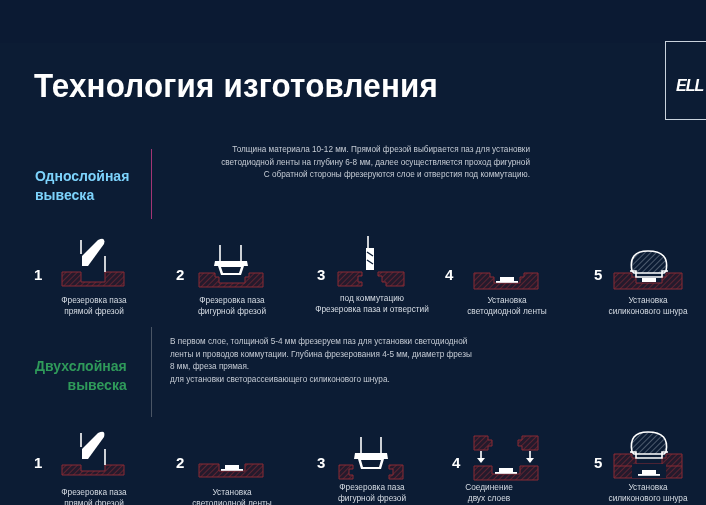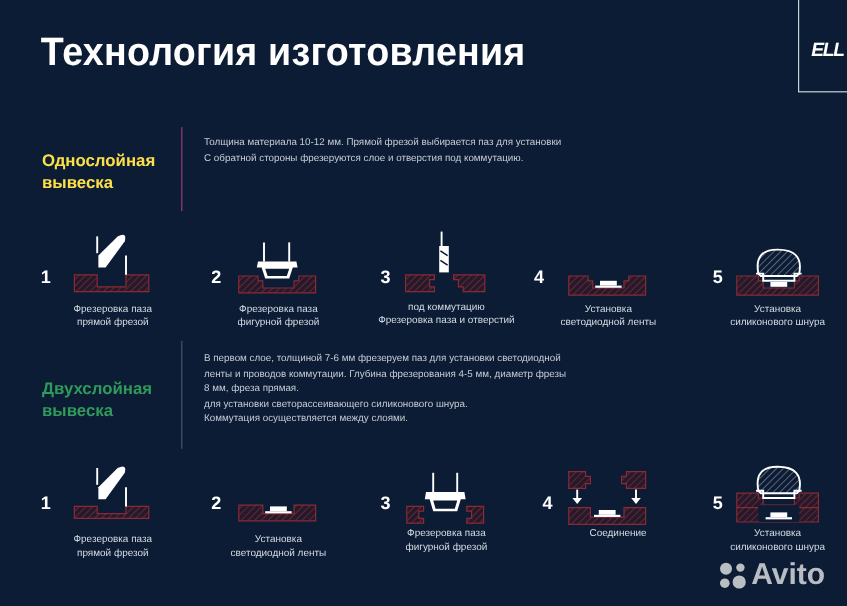--- a/index.html
+++ b/index.html
@@ -1,29 +1,29 @@
 <!DOCTYPE html>
 <html><head>
 <meta charset="utf-8">
 <style>
   * { margin: 0; padding: 0; box-sizing: border-box; }
   html, body { width: 706px; height: 505px; overflow: hidden; }
   body { background: #0b1a33; font-family: "Liberation Sans", sans-serif; color: #fff; position: relative; }
-  .page { position: absolute; inset: 0; background: #0c1c34; }
+  .page { position: absolute; inset: 0; background: #0c1c34; margin-top: 43px; }
   .title { position: absolute; left: 34px; top: 24px; font-size: 33px; font-weight: bold; letter-spacing: 0.2px; color: #fff; transform: scaleX(0.95); transform-origin: left; }
   .logo-box { position: absolute; left: 665px; top: -2px; width: 60px; height: 79px; border: 1.5px solid #c9d2dc; }
   .logo-text { position: absolute; left: 10px; top: 35px; font-size: 16px; font-weight: bold; font-style: italic; color: #fff; letter-spacing: -1px; }
   .section-label { position: absolute; font-size: 14px; font-weight: bold; line-height: 19px; }
-  .lbl-pink { left: 35px; top: 124px; color: #fde047; }
-  .lbl-green { left: 35px; top: 314px; color: #2f9a5a; }
+  .lbl-pink { left: 35px; top: 124px; color: #7dd3fc; }
+  .lbl-green { left: 35px; top: 314px; color: #2f9a5a; text-align: right; }
   .vline { position: absolute; width: 1px; }
   .vline-pink { left: 151px; top: 106px; height: 70px; background: #a33575; }
   .vline-green { left: 151px; top: 284px; height: 90px; background: #4a5565; }
   .desc { position: absolute; font-size: 8.2px; line-height: 12.6px; color: #c6ccd5; }
-  .desc-1 { left: 170px; top: 113px; width: 360px; }
+  .desc-1 { left: 170px; top: 101px; width: 360px; text-align: right; }
   .desc-2 { left: 170px; top: 293px; width: 360px; }
   .desc p { white-space: nowrap; }
   .step-num { position: absolute; font-size: 15px; font-weight: bold; color: #fff; }
   .step-cap { position: absolute; font-size: 8.3px; line-height: 11px; color: #d5dbe3; text-align: center; width: 140px; }
   svg { position: absolute; overflow: visible; }
   .avito { position: absolute; left: 598px; top: 465px; font-size: 25px; font-weight: bold; color: #d8dadd; opacity: 0.85; }
   .avito-dots { position: absolute; left: 598px; top: 469px; }
 </style>
 </head>
 <body>
@@ -48,20 +48,21 @@
     <span class="logo-text">ELL</span>
   </div>
 
   <div class="section-label lbl-pink">
     <div>Однослойная</div>
     <div>вывеска</div>
   </div>
   <div class="vline vline-pink"></div>
   <div class="desc desc-1">
     <p>Толщина материала 10-12 мм. Прямой фрезой выбирается паз для установки</p>
+    <p>светодиодной ленты на глубину 6-8 мм, далее осуществляется проход фигурной</p>
     <p>С обратной стороны фрезеруются слое и отверстия под коммутацию.</p>
   </div>
 
   <div class="step-num" style="left:34px;top:223px">1</div>
   <svg style="left:62px;top:193px" width="64" height="50">
     <path d="M0 36 H19 V46 H43 V36 H62 V50 H0 Z" fill="url(#hatch)" stroke="#8a2a35" stroke-width="1"></path>
     <line x1="19" y1="4" x2="19" y2="18" stroke="#fff" stroke-width="1.6"></line>
     <line x1="43" y1="20" x2="43" y2="36" stroke="#fff" stroke-width="1.6"></line>
     <path d="M20 20 L36 4 Q44 0 42 8 L26 30 L20 30 Z" fill="#fff"></path>
   </svg>
@@ -118,25 +119,24 @@
     <div>Установка</div>
     <div>силиконового шнура</div>
   </div>
 
   <div class="section-label lbl-green">
     <div>Двухслойная</div>
     <div>вывеска</div>
   </div>
   <div class="vline vline-green"></div>
   <div class="desc desc-2">
-    <p>В первом слое, толщиной 7-6 мм фрезеруем паз для установки светодиодной</p>
+    <p>В первом слое, толщиной 5-4 мм фрезеруем паз для установки светодиодной</p>
     <p>ленты и проводов коммутации. Глубина фрезерования 4-5 мм, диаметр фрезы</p>
     <p>8 мм, фреза прямая.</p>
     <p>для установки светорассеивающего силиконового шнура.</p>
-    <p>Коммутация осуществляется между слоями.</p>
   </div>
 
   <div class="step-num" style="left:34px;top:411px">1</div>
   <svg style="left:62px;top:386px" width="64" height="44">
     <path d="M0 36 H19 V42 H43 V36 H62 V46 H0 Z" fill="url(#hatch)" stroke="#8a2a35" stroke-width="1"></path>
     <line x1="19" y1="4" x2="19" y2="18" stroke="#fff" stroke-width="1.6"></line>
     <line x1="43" y1="20" x2="43" y2="36" stroke="#fff" stroke-width="1.6"></line>
     <path d="M20 20 L36 4 Q44 0 42 8 L26 30 L20 30 Z" fill="#fff"></path>
   </svg>
   <div class="step-cap" style="left:24px;top:444px">
@@ -174,22 +174,23 @@
     <path d="M0 0 H14 V4 H18 V10 H14 V14 H0 Z" fill="url(#hatch)" stroke="#8a2a35" stroke-width="1"></path>
     <path d="M48 0 H64 V14 H48 V10 H44 V4 H48 Z" fill="url(#hatch)" stroke="#8a2a35" stroke-width="1"></path>
     <line x1="7" y1="15" x2="7" y2="24" stroke="#fff" stroke-width="1.6"></line>
     <path d="M3 22 L7 27 L11 22 Z" fill="#fff"></path>
     <line x1="56" y1="15" x2="56" y2="24" stroke="#fff" stroke-width="1.6"></line>
     <path d="M52 22 L56 27 L60 22 Z" fill="#fff"></path>
     <path d="M0 30 H18 V38 H46 V30 H64 V44 H0 Z" fill="url(#hatch)" stroke="#8a2a35" stroke-width="1"></path>
     <rect x="25" y="32" width="14" height="4" fill="#fff"></rect>
     <rect x="21" y="36" width="22" height="1.8" fill="#fff"></rect>
   </svg>
-  <div class="step-cap" style="left:445px;top:439px">
+  <div class="step-cap" style="left:419px;top:439px">
     <div>Соединение</div>
+    <div>двух слоев</div>
   </div>
 
   <div class="step-num" style="left:594px;top:411px">5</div>
   <svg style="left:614px;top:389px" width="70" height="50">
     <path d="M0 22 H18 V26 H22 V32 H48 V26 H52 V22 H68 V46 H0 Z" fill="url(#hatch)" stroke="#8a2a35" stroke-width="1"></path>
     <line x1="0" y1="34" x2="18" y2="34" stroke="#8a2a35" stroke-width="1"></line>
     <line x1="52" y1="34" x2="68" y2="34" stroke="#8a2a35" stroke-width="1"></line>
     <rect x="18" y="32" width="34" height="14" fill="#0c1c34"></rect>
     <path d="M18 20 Q14 0 34 0 Q56 0 52 20 L50 22 H20 Z" fill="url(#hatchw)" stroke="#fff" stroke-width="1.6"></path>
     <path d="M16 20 H22 V26 H48 V20 H54" fill="none" stroke="#fff" stroke-width="1.6"></path>

